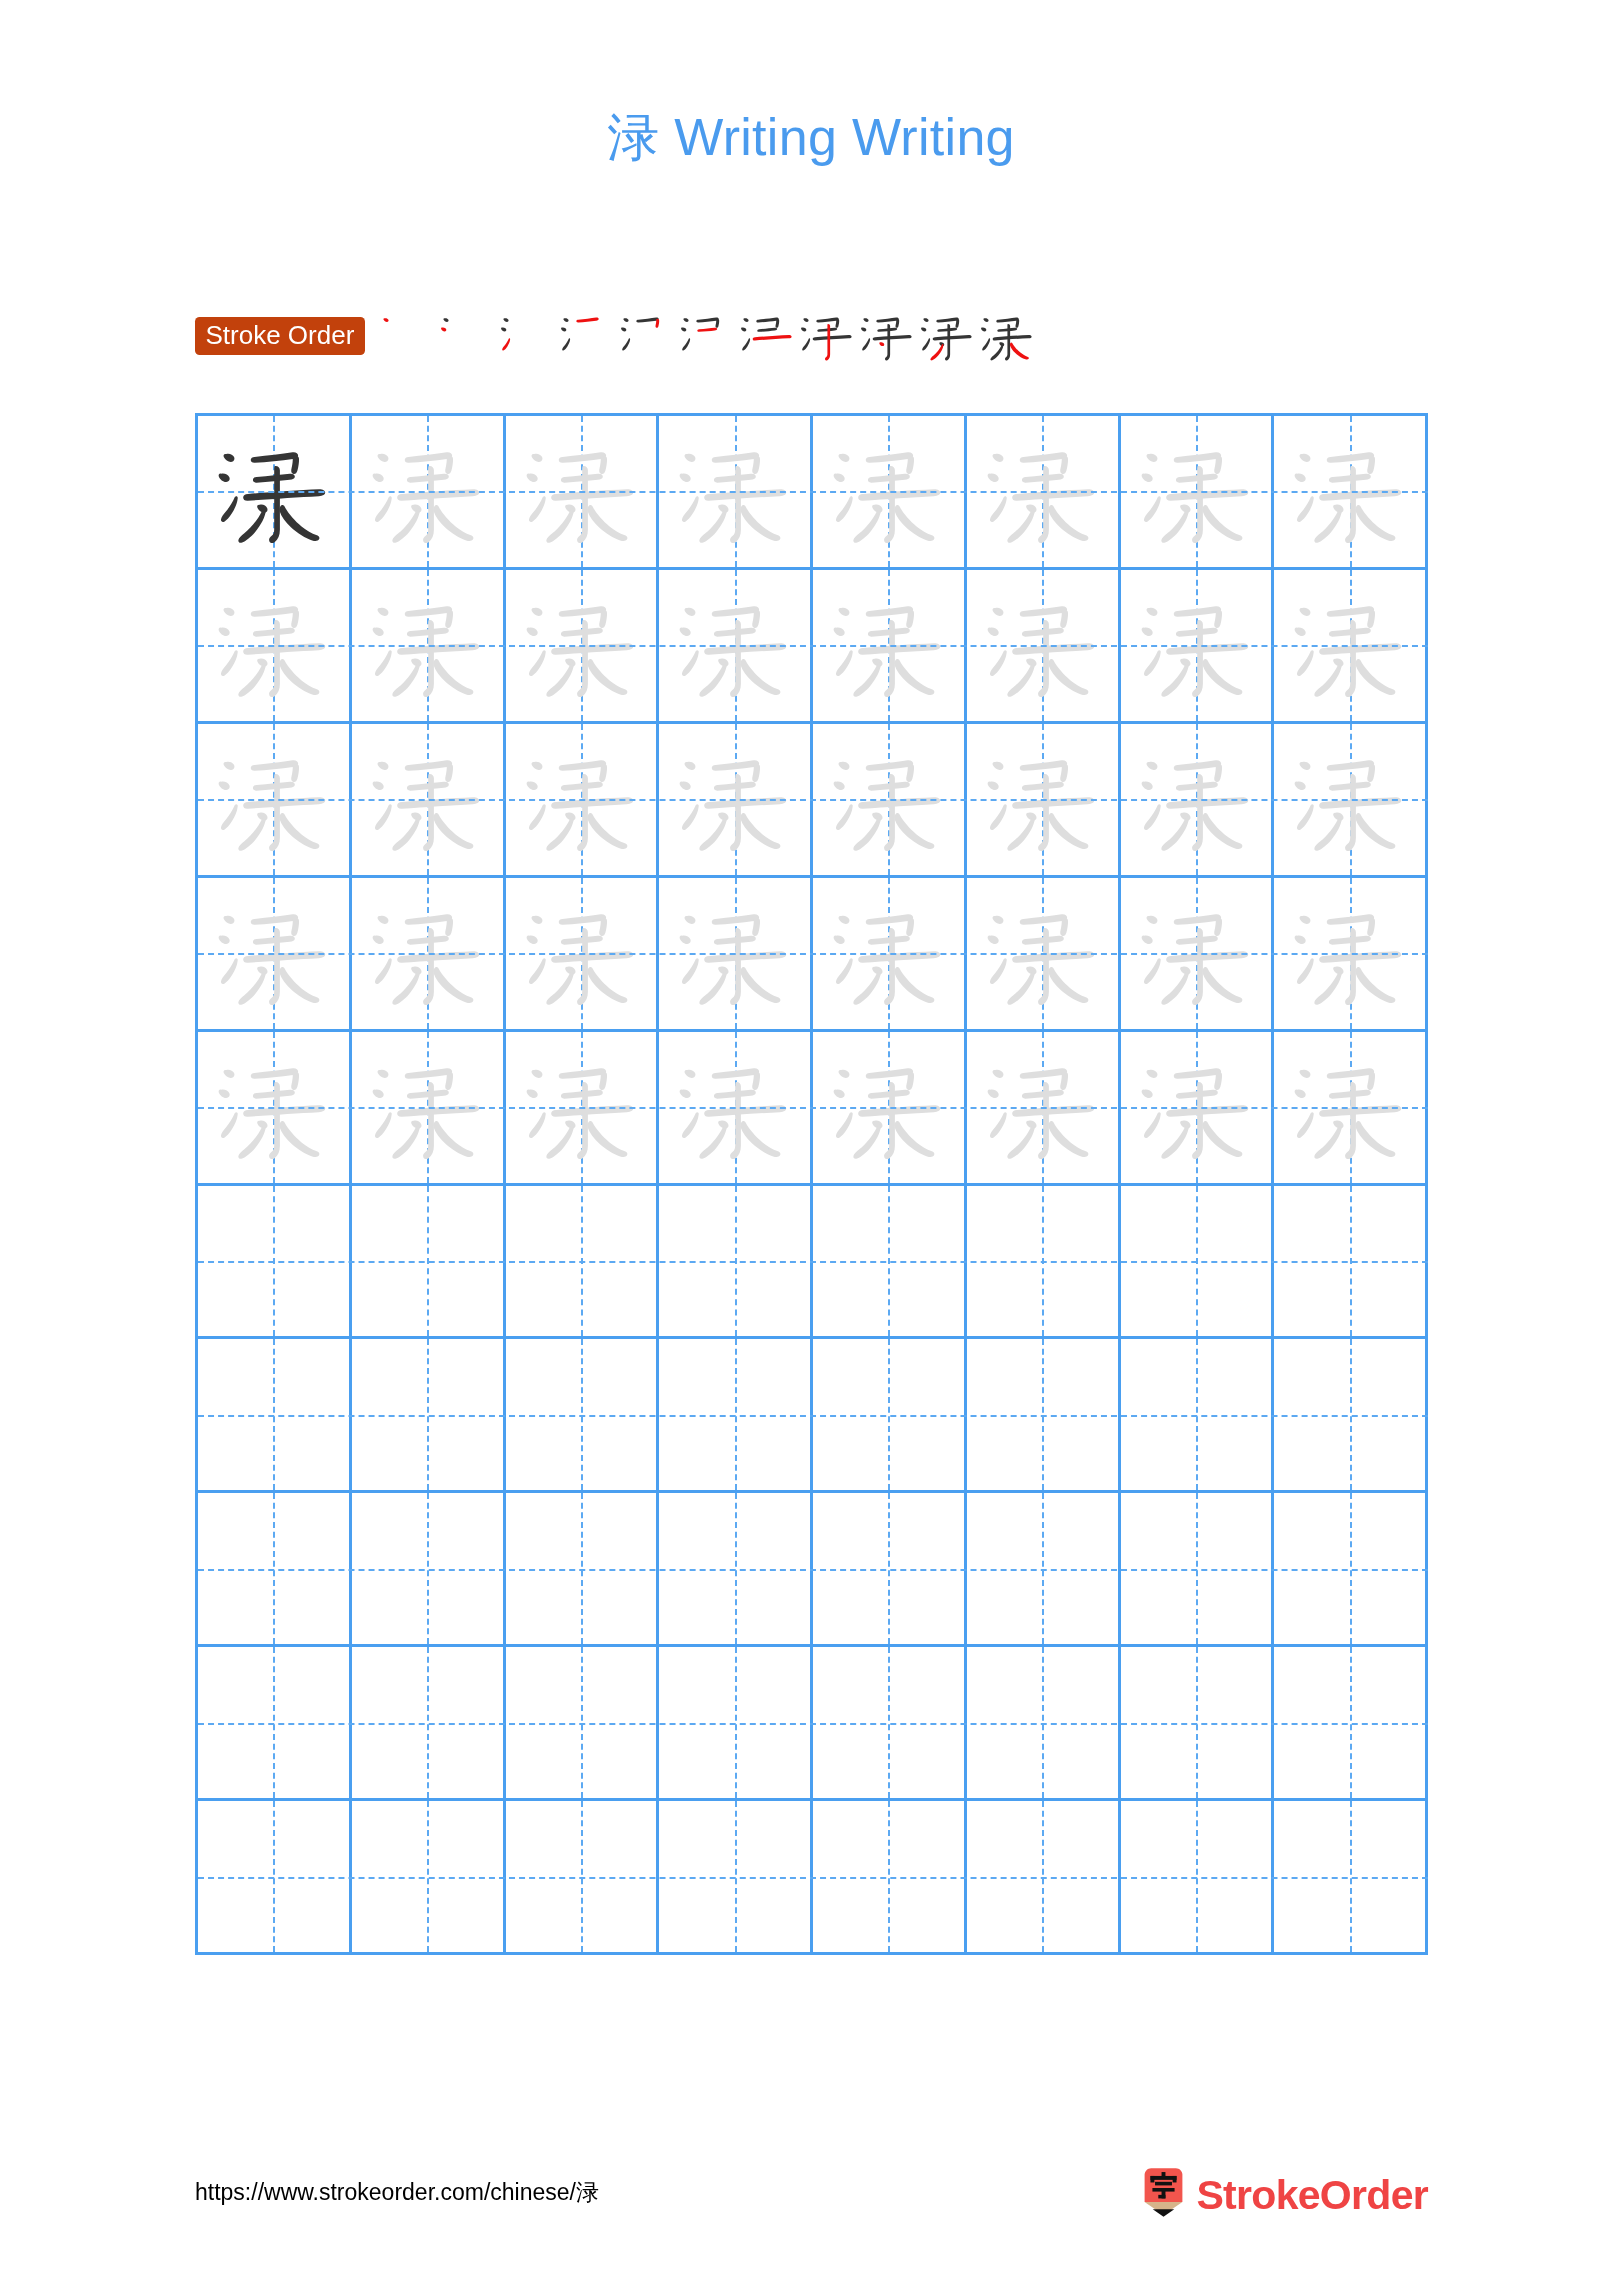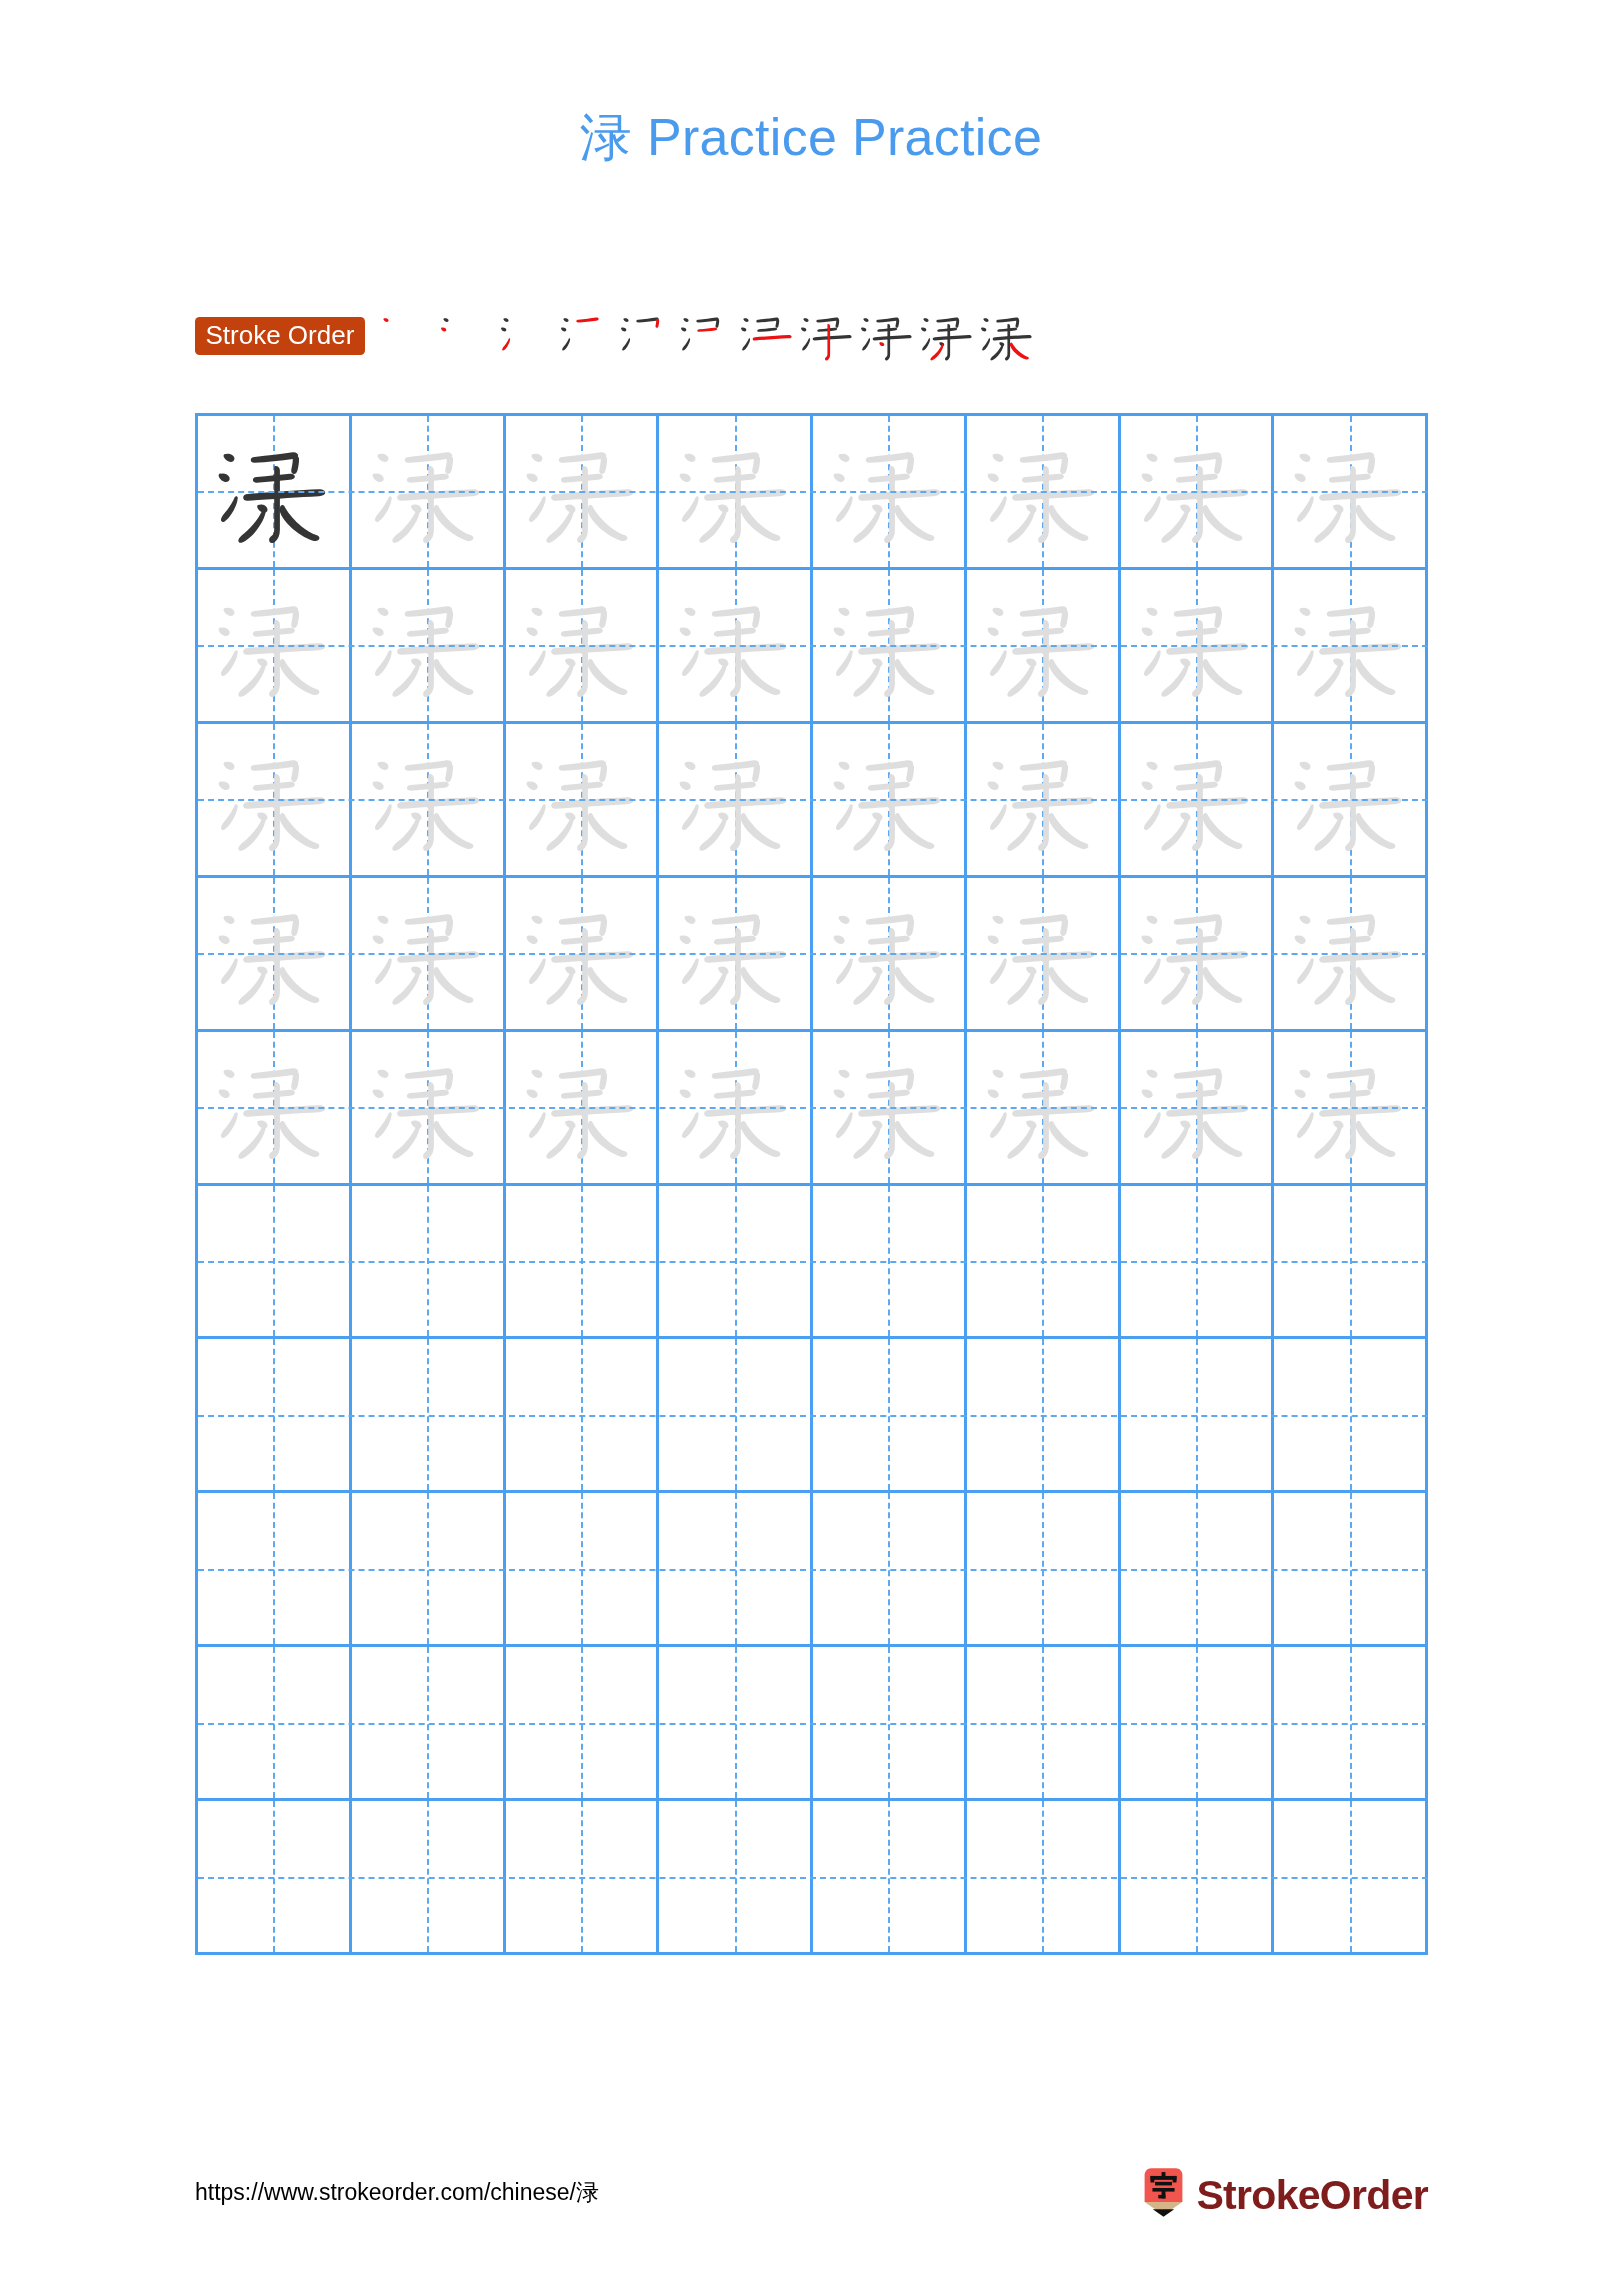--- a/index.html
+++ b/index.html
@@ -148,30 +148,30 @@
   .logo-mark {
     width: 43px;
     height: 55px;
     flex: 0 0 auto;
     margin-right: 11.8px;
   }
   .logo-mark svg { display: block; width: 43px; height: 55px; }
   .logo-text {
     font-size: 41px;
     font-weight: bold;
-    color: #7f1d1d;
+    color: #ef4444;
     line-height: 1;
     letter-spacing: -0.7px;
     white-space: nowrap;
   }
 </style>
 </head>
 <body>
 
-<div class="page-title">渌 Practice Practice</div>
+<div class="page-title">渌 Writing Writing</div>
 
 <div class="stroke-order-row">
   <div class="stroke-order-badge">Stroke Order</div>
   <div class="stroke-stages" id="stroke-stages">
       <div class="stroke-stage">
         <svg viewBox="0 0 1000 1000" xmlns="http://www.w3.org/2000/svg">
           <path d="M128 205 c24 -8 52 4 62 24 c9 19 -3 38 -24 39 c-22 1 -46 -16 -56 -37 c-8 -17 1 -31 18 -26 z" fill="#ee1111"></path>
         </svg>
       </div>
       <div class="stroke-stage">

